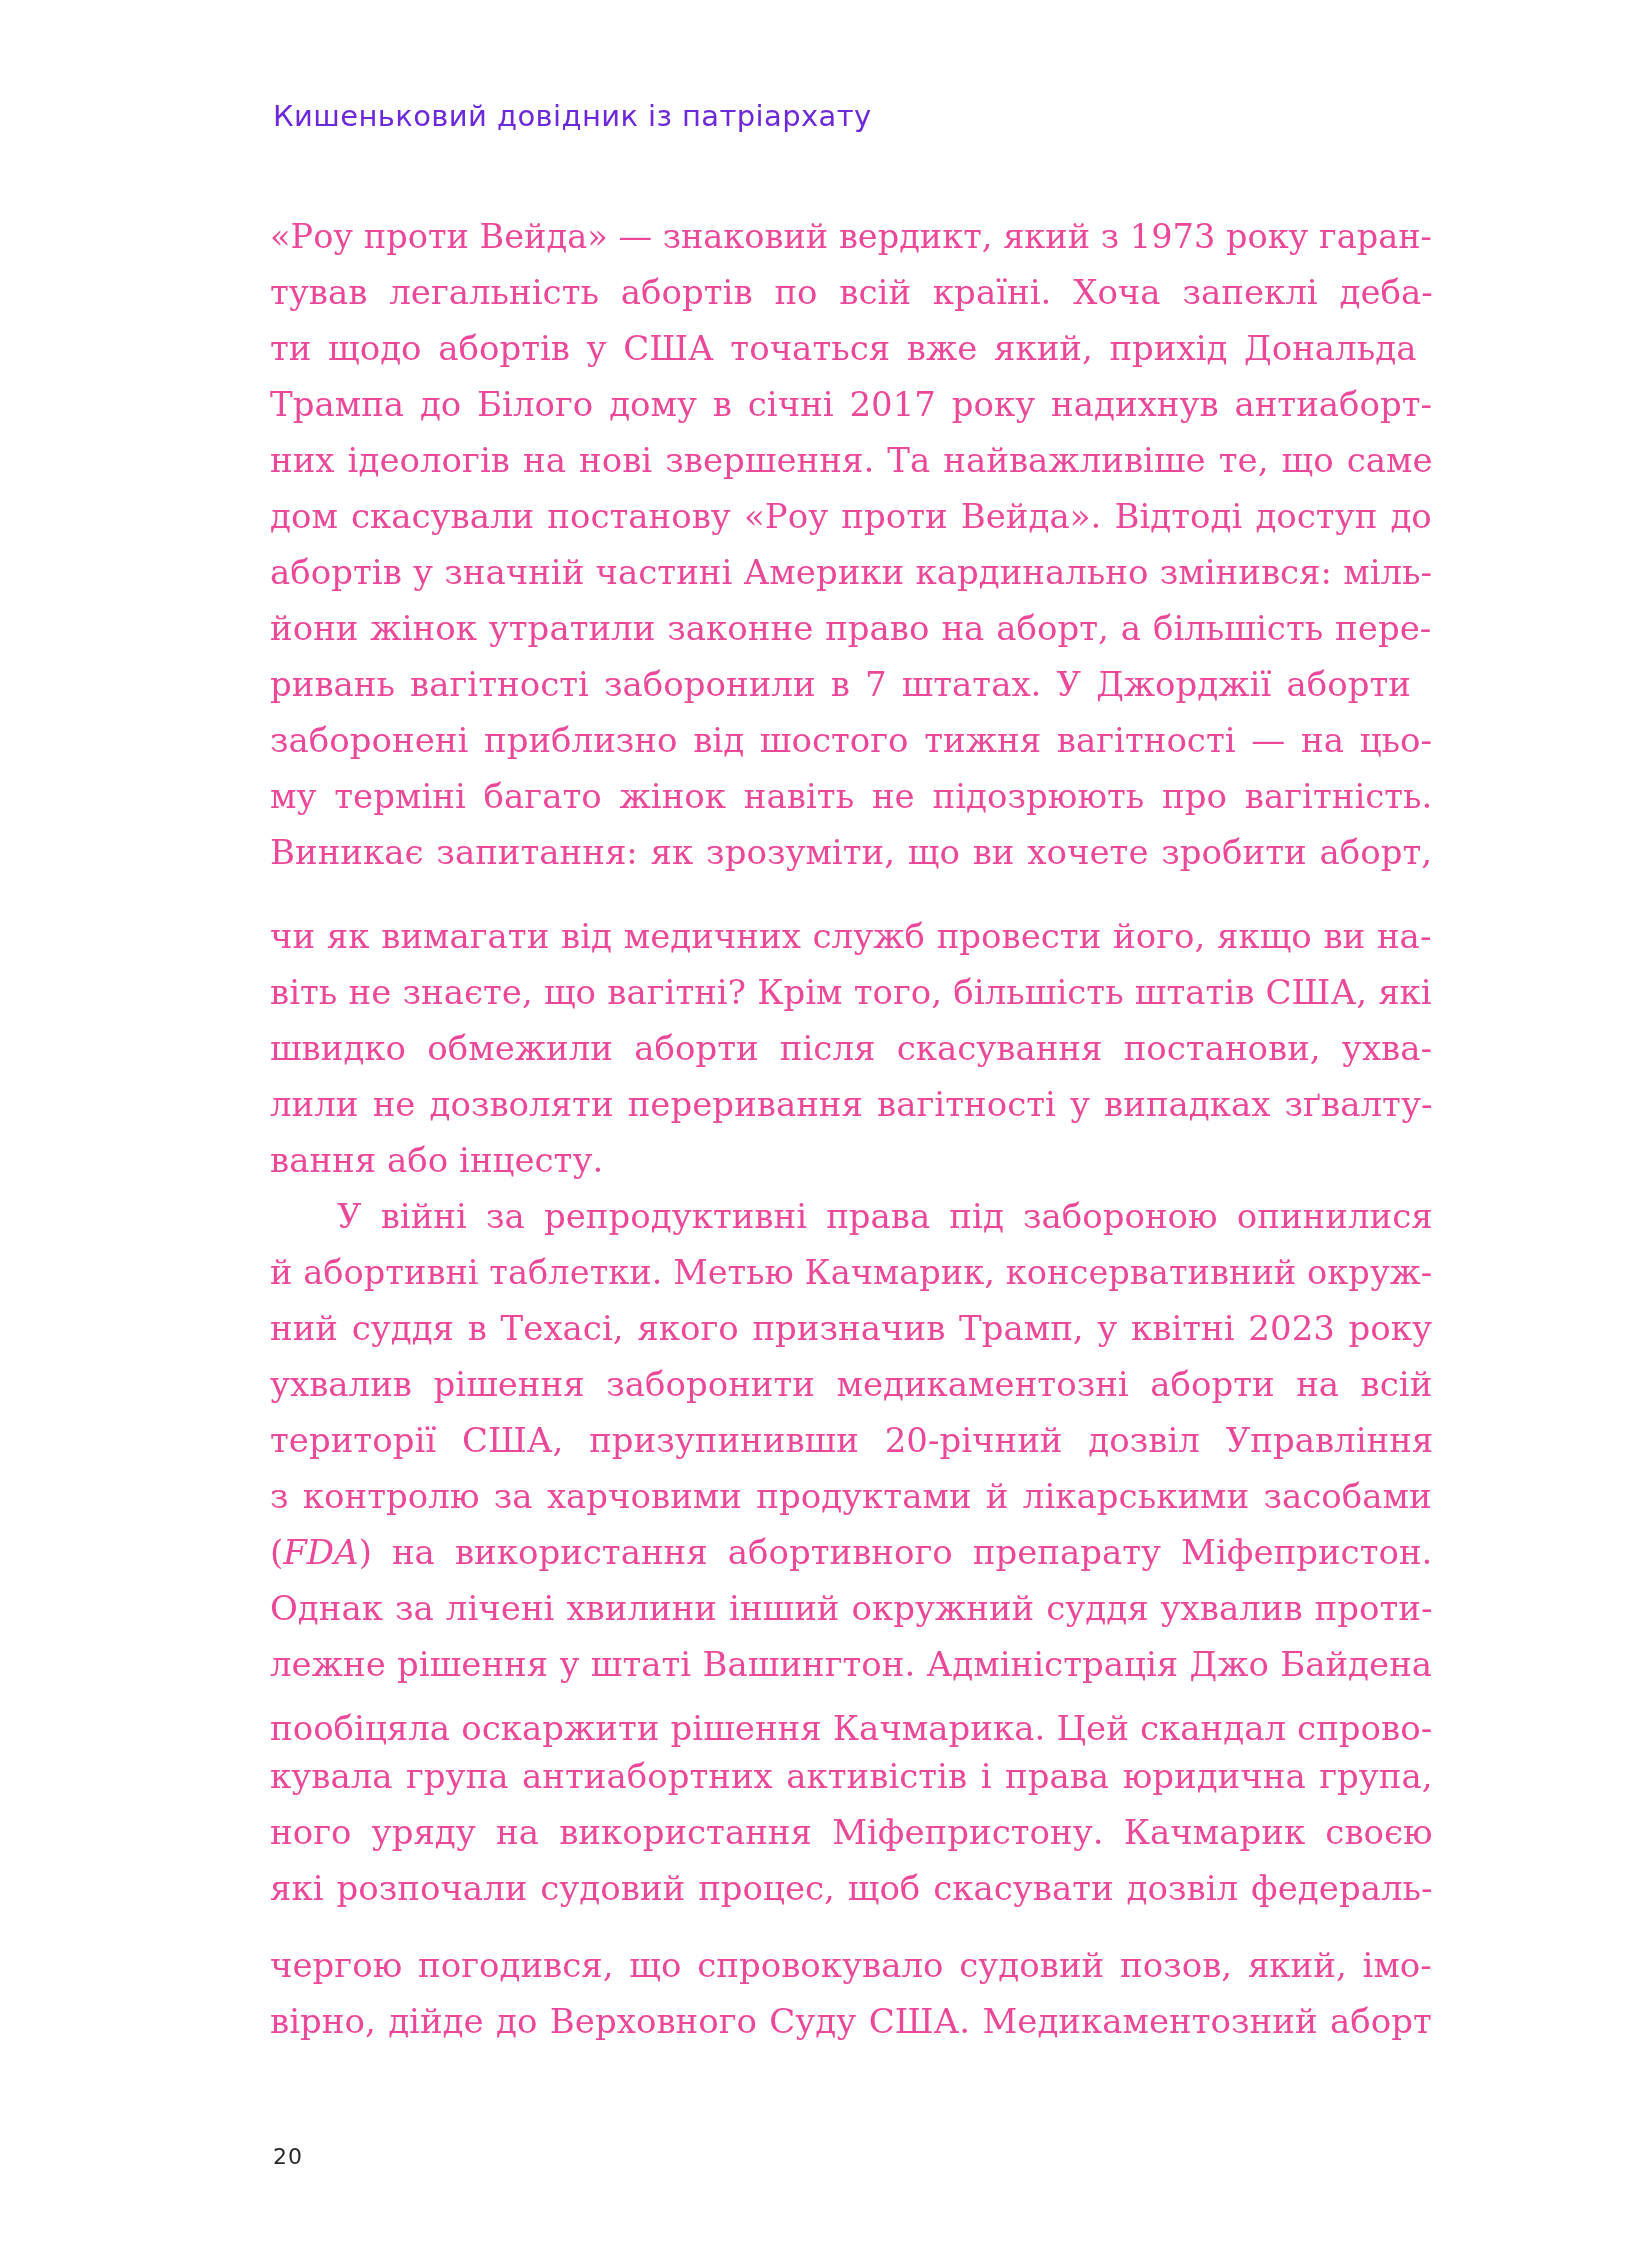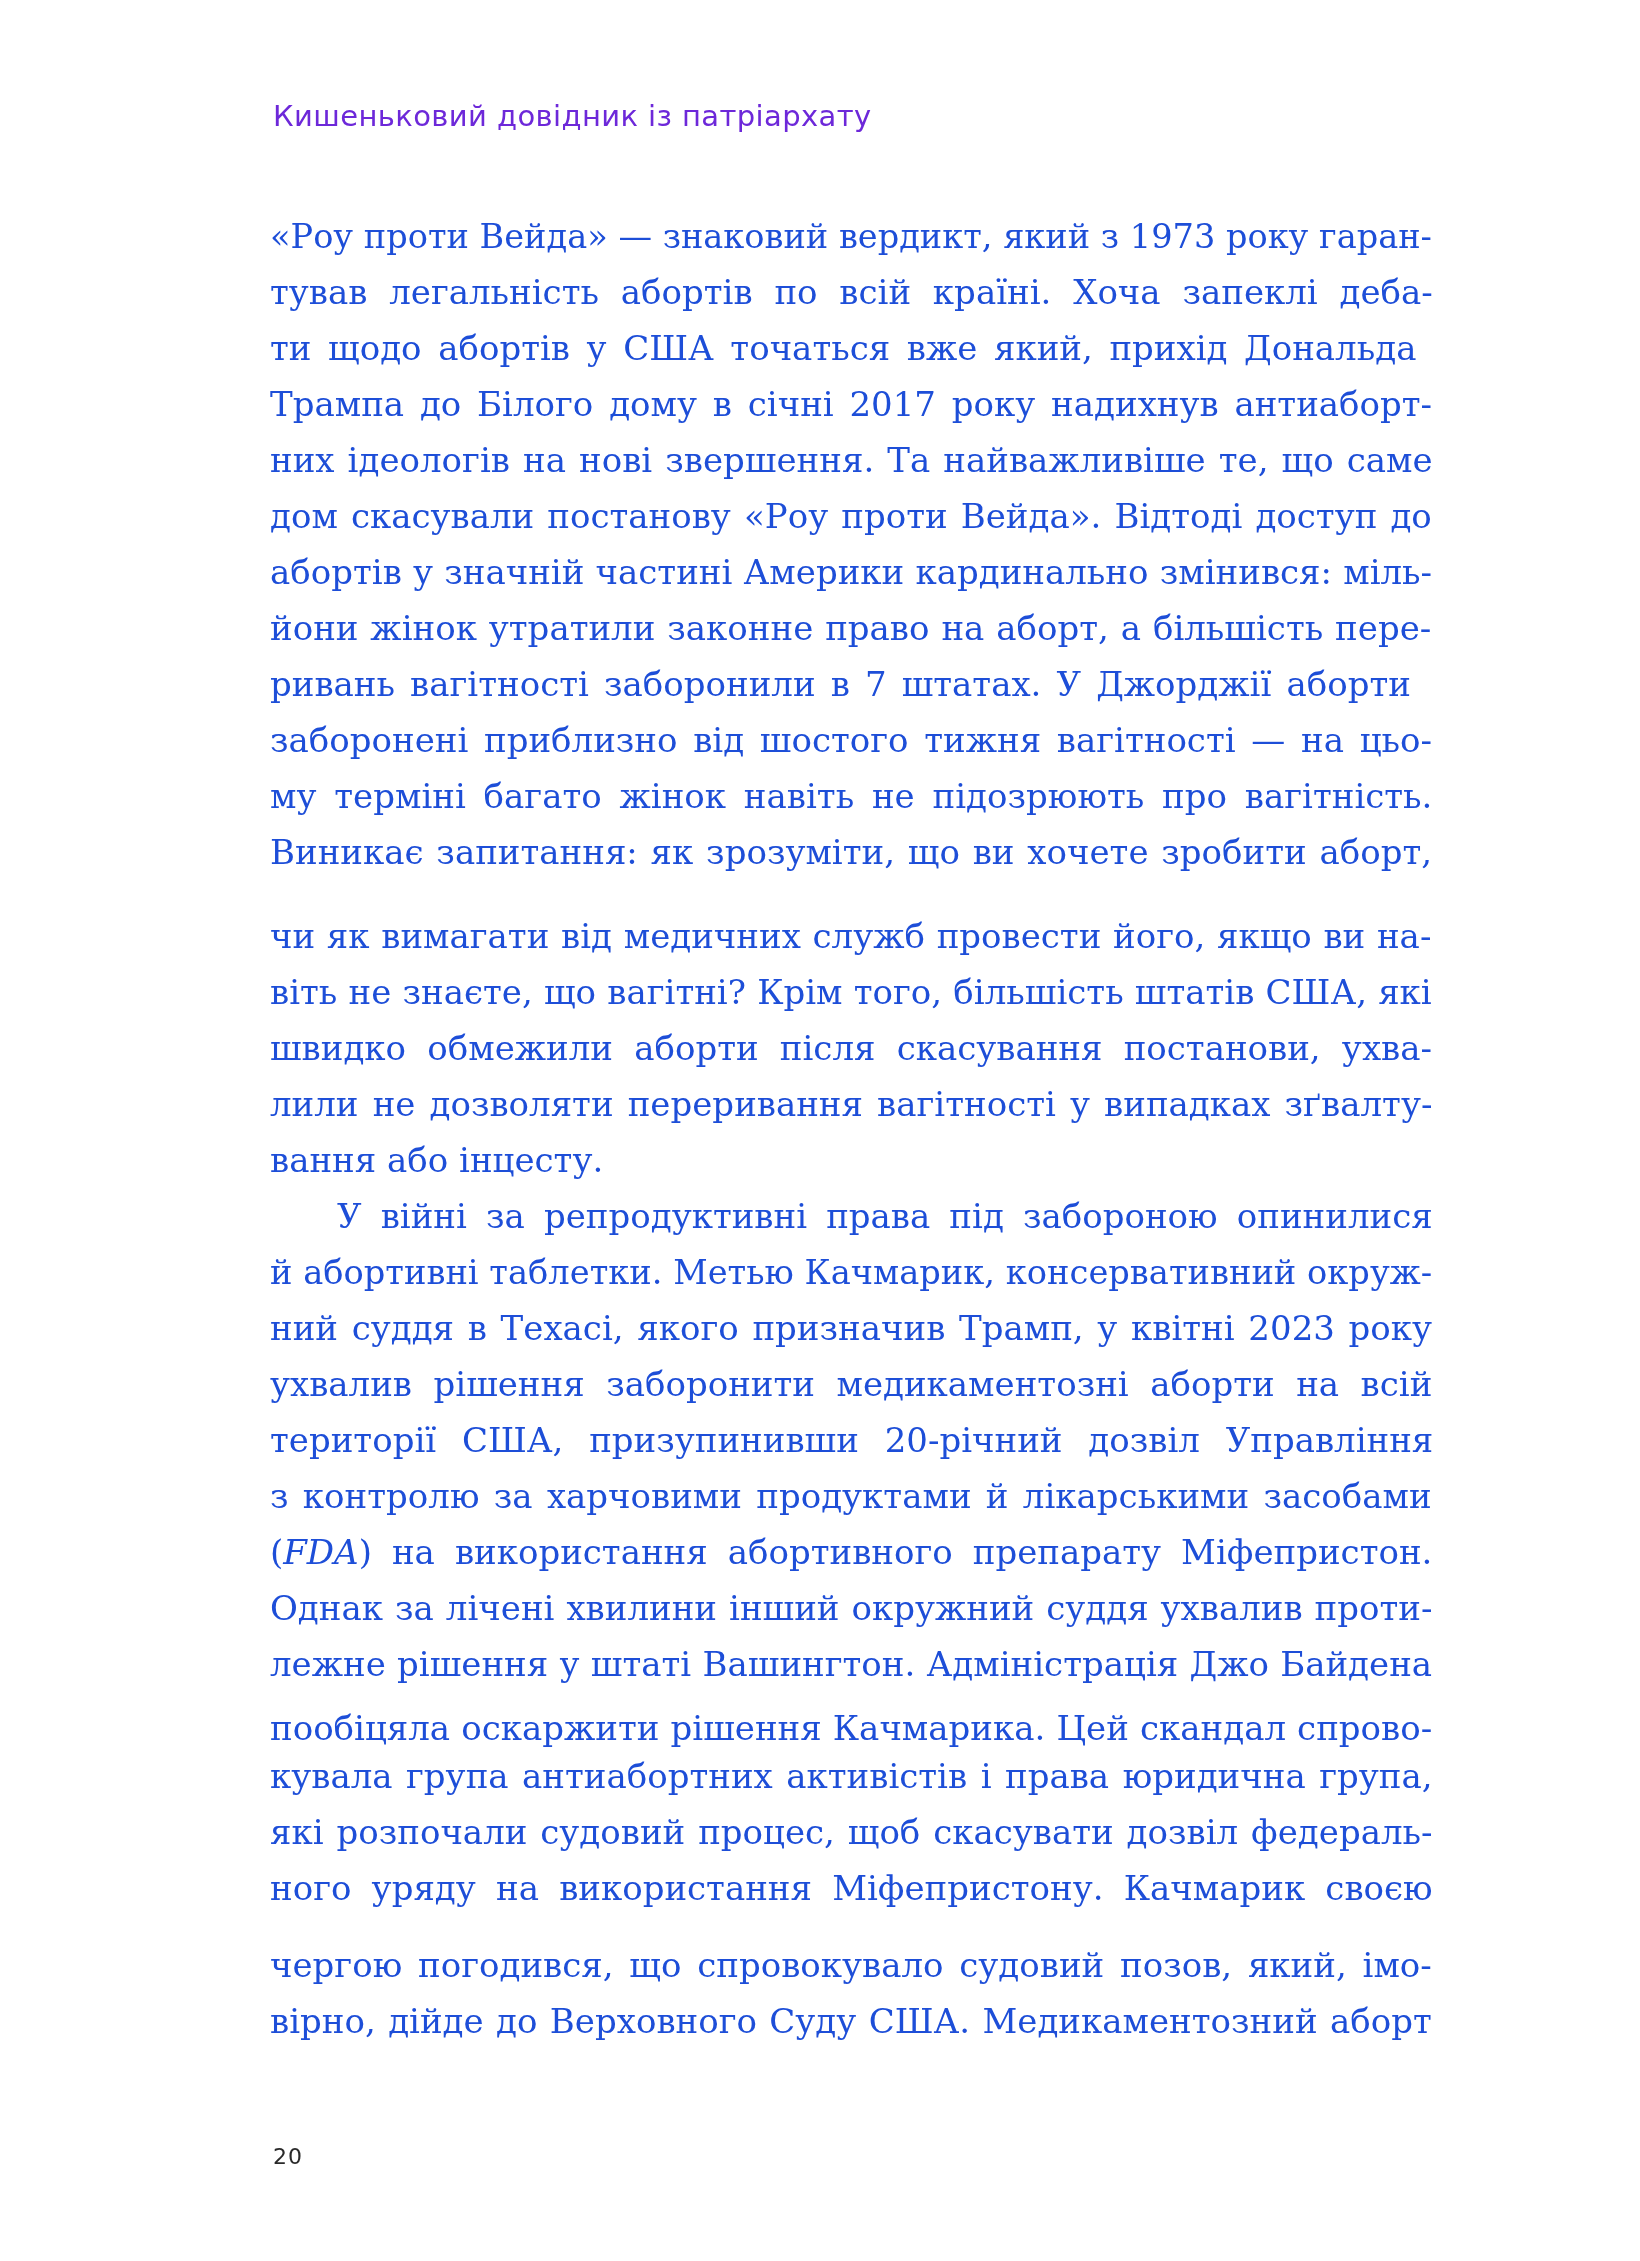--- a/index.html
+++ b/index.html
@@ -6,21 +6,21 @@
   body { width:1640px; height:2261px; position:relative; overflow:hidden; }
   .running-head {
     position:absolute; left:273px; top:96px;
     font-family:"DejaVu Sans", sans-serif;
     font-size:29px; color:#6d28d9; letter-spacing:0.4px;
     white-space:nowrap; line-height:41px;
   }
   .body-text {
     position:absolute; left:270px; top:208px; width:1168px;
     font-family:"DejaVu Serif", serif;
-    font-size:34px; color:#1d4ed8;
+    font-size:34px; color:#ec4899;
   }
   .line {
     display:block; height:56px; line-height:56px;
     text-align:justify; text-align-last:justify;
     white-space:nowrap; overflow:visible;
   }
   .line.last { text-align-last:left; }
   .line.indent { padding-left:67px; }
   .line i { font-style:italic; }
   .page-number {
@@ -61,21 +61,21 @@
     <span class="line" style="white-space: nowrap;"><span style="display: inline-block; white-space: nowrap; transform-origin: left center; transform: scaleX(0.99058);">й абортивні таблетки. Метью Качмарик, консервативний окруж-</span></span>
     <span class="line" style="white-space: nowrap;"><span style="display: inline-block; white-space: nowrap; word-spacing: 2.9px;">ний суддя в Техасі, якого призначив Трамп, у квітні 2023 року</span></span>
     <span class="line" style="white-space: nowrap;"><span style="display: inline-block; white-space: nowrap; word-spacing: 10.7px;">ухвалив рішення заборонити медикаментозні аборти на всій</span></span>
     <span class="line" style="white-space: nowrap;"><span style="display: inline-block; white-space: nowrap; word-spacing: 15px;">території США, призупинивши 20-річний дозвіл Управління</span></span>
     <span class="line" style="white-space: nowrap;"><span style="display: inline-block; white-space: nowrap; word-spacing: 3.5px;">з контролю за харчовими продуктами й лікарськими засобами</span></span>
     <span class="line" style="white-space: nowrap;"><span style="display: inline-block; white-space: nowrap; word-spacing: 9.2px;"><span>(</span><i>FDA</i><span>) на використання абортивного препарату Міфепристон.</span></span></span>
     <span class="line" style="white-space: nowrap;"><span style="display: inline-block; white-space: nowrap; word-spacing: 1.2px;">Однак за лічені хвилини інший окружний суддя ухвалив проти-</span></span>
     <span class="line" style="white-space: nowrap;"><span style="display: inline-block; white-space: nowrap; word-spacing: 0.5px;">лежне рішення у штаті Вашингтон. Адміністрація Джо Байдена</span></span>
     <span class="line" style="white-space: nowrap;"><span style="display: inline-block; white-space: nowrap; word-spacing: 0.3px; margin-top: 8px;">пообіцяла оскаржити рішення Качмарика. Цей скандал спрово-</span></span>
     <span class="line" style="white-space: nowrap;"><span style="display: inline-block; white-space: nowrap; word-spacing: 2.7px;">кувала група антиабортних активістів і права юридична група,</span></span>
+    <span class="line" style="white-space: nowrap;"><span style="display: inline-block; white-space: nowrap; word-spacing: 9.4px;">ного уряду на використання Міфепристону. Качмарик своєю</span></span>
     <span class="line" style="white-space: nowrap;"><span style="display: inline-block; white-space: nowrap; word-spacing: 2.1px;">які розпочали судовий процес, щоб скасувати дозвіл федераль-</span></span>
-    <span class="line" style="white-space: nowrap;"><span style="display: inline-block; white-space: nowrap; word-spacing: 9.4px;">ного уряду на використання Міфепристону. Качмарик своєю</span></span>
     <span class="line" style="white-space: nowrap; margin-top: 21px;"><span style="display: inline-block; white-space: nowrap; word-spacing: 5px;">чергою погодився, що спровокувало судовий позов, який, імо-</span></span>
     <span class="line" style="white-space: nowrap;"><span style="display: inline-block; white-space: nowrap; word-spacing: 1.6px;">вірно, дійде до Верховного Суду США. Медикаментозний аборт</span></span>
   </div>
 </div>
 
 <div class="page-number">20</div>
 
 
 </body></html>

